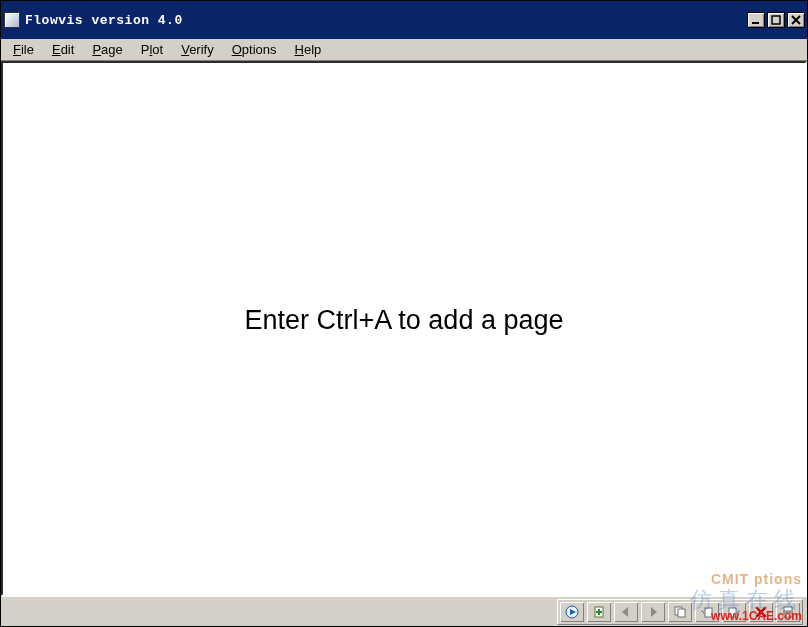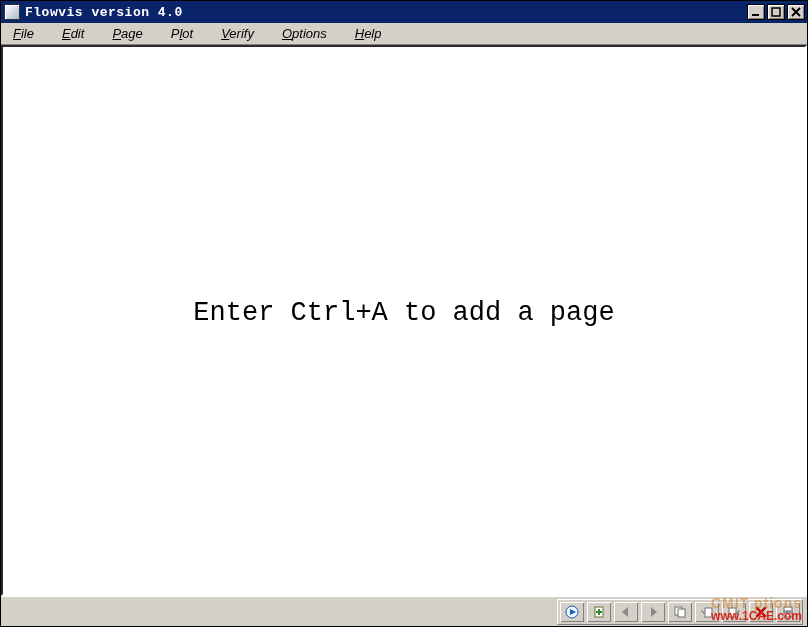--- a/index.html
+++ b/index.html
@@ -18,21 +18,21 @@
     width: 808px;
     height: 627px;
     display: flex;
     flex-direction: column;
     border: 1px solid #000;
     background: #d4d0c8;
   }
 
   
   .titlebar {
-    height: 22px;
+    height: 38px;
     background: linear-gradient(to right, #0a246a, #3a6ea5, #0a246a 160%);
     background: #0a246a;
     display: flex;
     align-items: center;
     color: #fff;
     font-family: "SimSun","NSimSun","MS Gothic","Courier New",monospace;
     font-size: 13px;
     padding-left: 3px;
   }
   .titlebar .app-icon {
@@ -60,22 +60,21 @@
   
   .menubar {
     height: 22px;
     background: #d4d0c8;
     border-bottom: 1px solid #808080;
     display: flex;
     align-items: center;
     padding-left: 4px;
     font-family: "SimSun","NSimSun","Tahoma","Arial",sans-serif;
     font-size: 13px;
-    gap: 12px;
-    font-style: italic;
+    gap: 2px;
   }
   .menu-item {
     padding: 2px 8px;
     cursor: default;
     color: #000;
   }
   .menu-item .ul { text-decoration: underline; }
 
   
   .content {
@@ -85,21 +84,21 @@
     border-top-color: #808080;
     border-left-color: #808080;
     border-right-color: #fff;
     border-bottom-color: #fff;
     position: relative;
     display: flex;
     align-items: center;
     justify-content: center;
   }
   .hint-text {
-    font-family: Liberation Mono, monospace;
+    font-family: Liberation Sans, sans-serif;
     font-size: 27px;
     color: #000;
     transform: translateY(-8px);
   }
 
   
   .statusbar {
     height: 30px;
     background: #d4d0c8;
     border-top: 1px solid #fff;
@@ -284,16 +283,17 @@
             </svg>
         </span>
       </div>
 
     </div>
   </div>
 </div>
 
 <div class="watermark">
   <div class="wm-logo">CMIT ptions</div>
+  <div class="wm1">仿真在线</div>
   <div class="wm2">
     <span class="pre">www.1CAE.com</span>
   </div>
 </div>
 
 </body></html>

